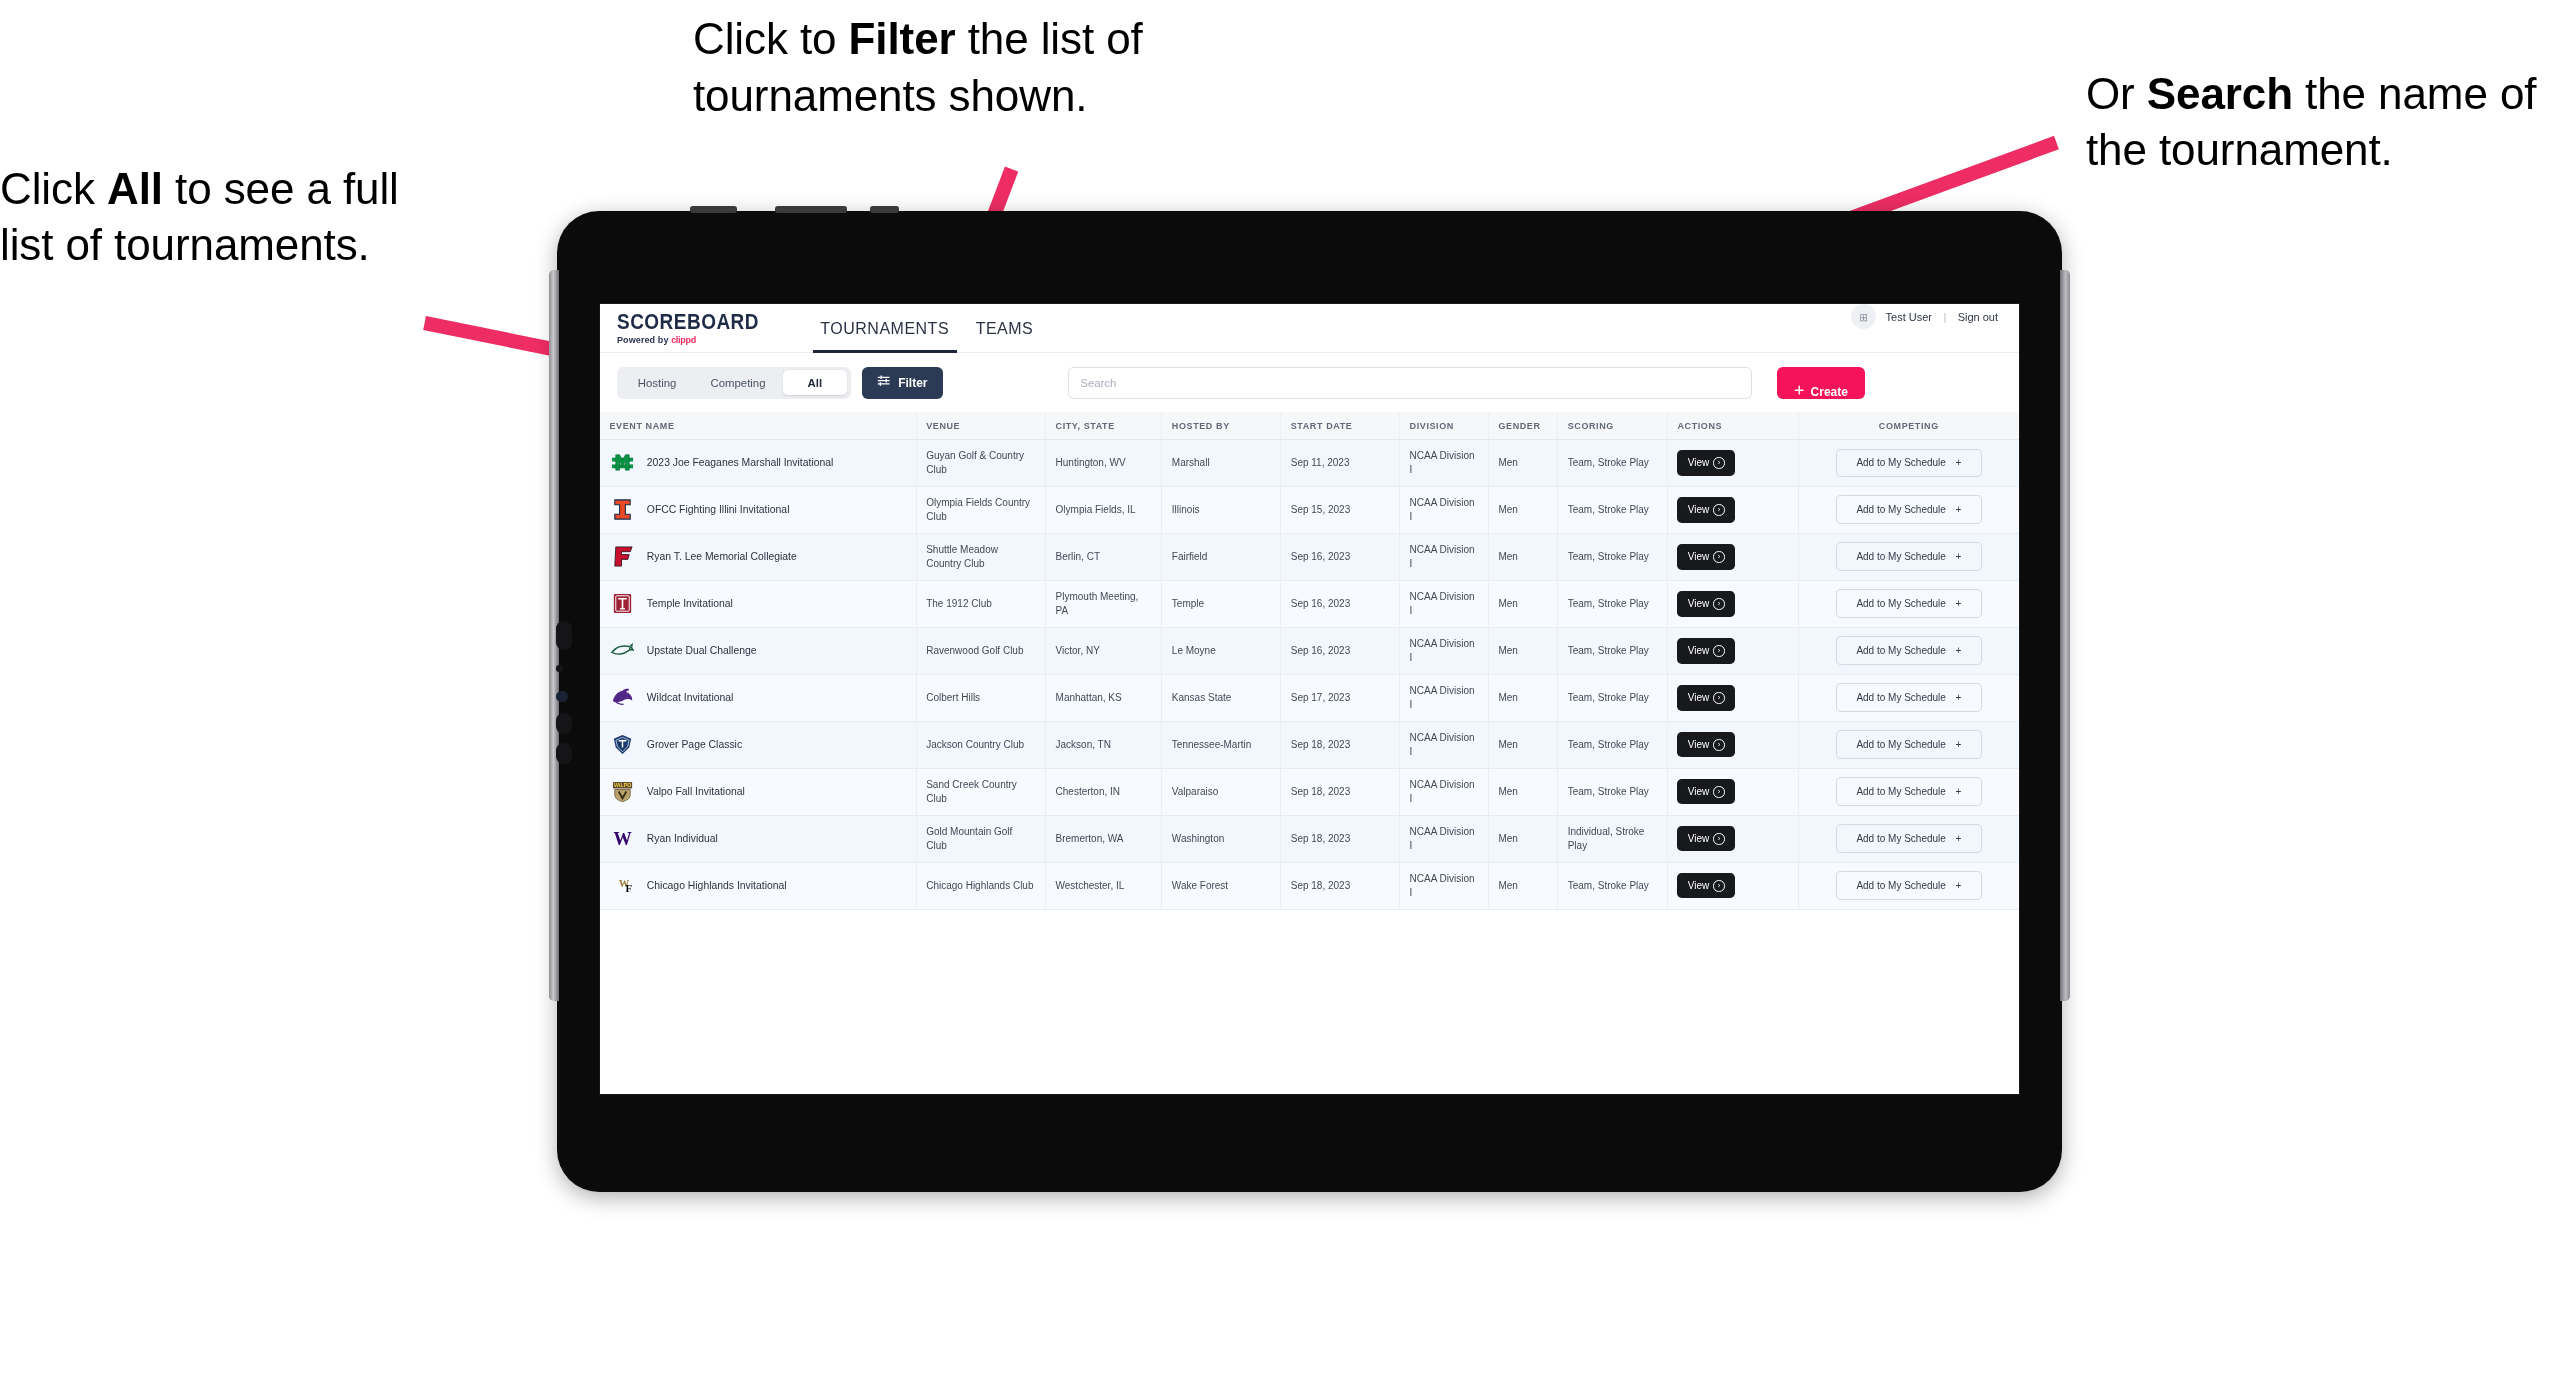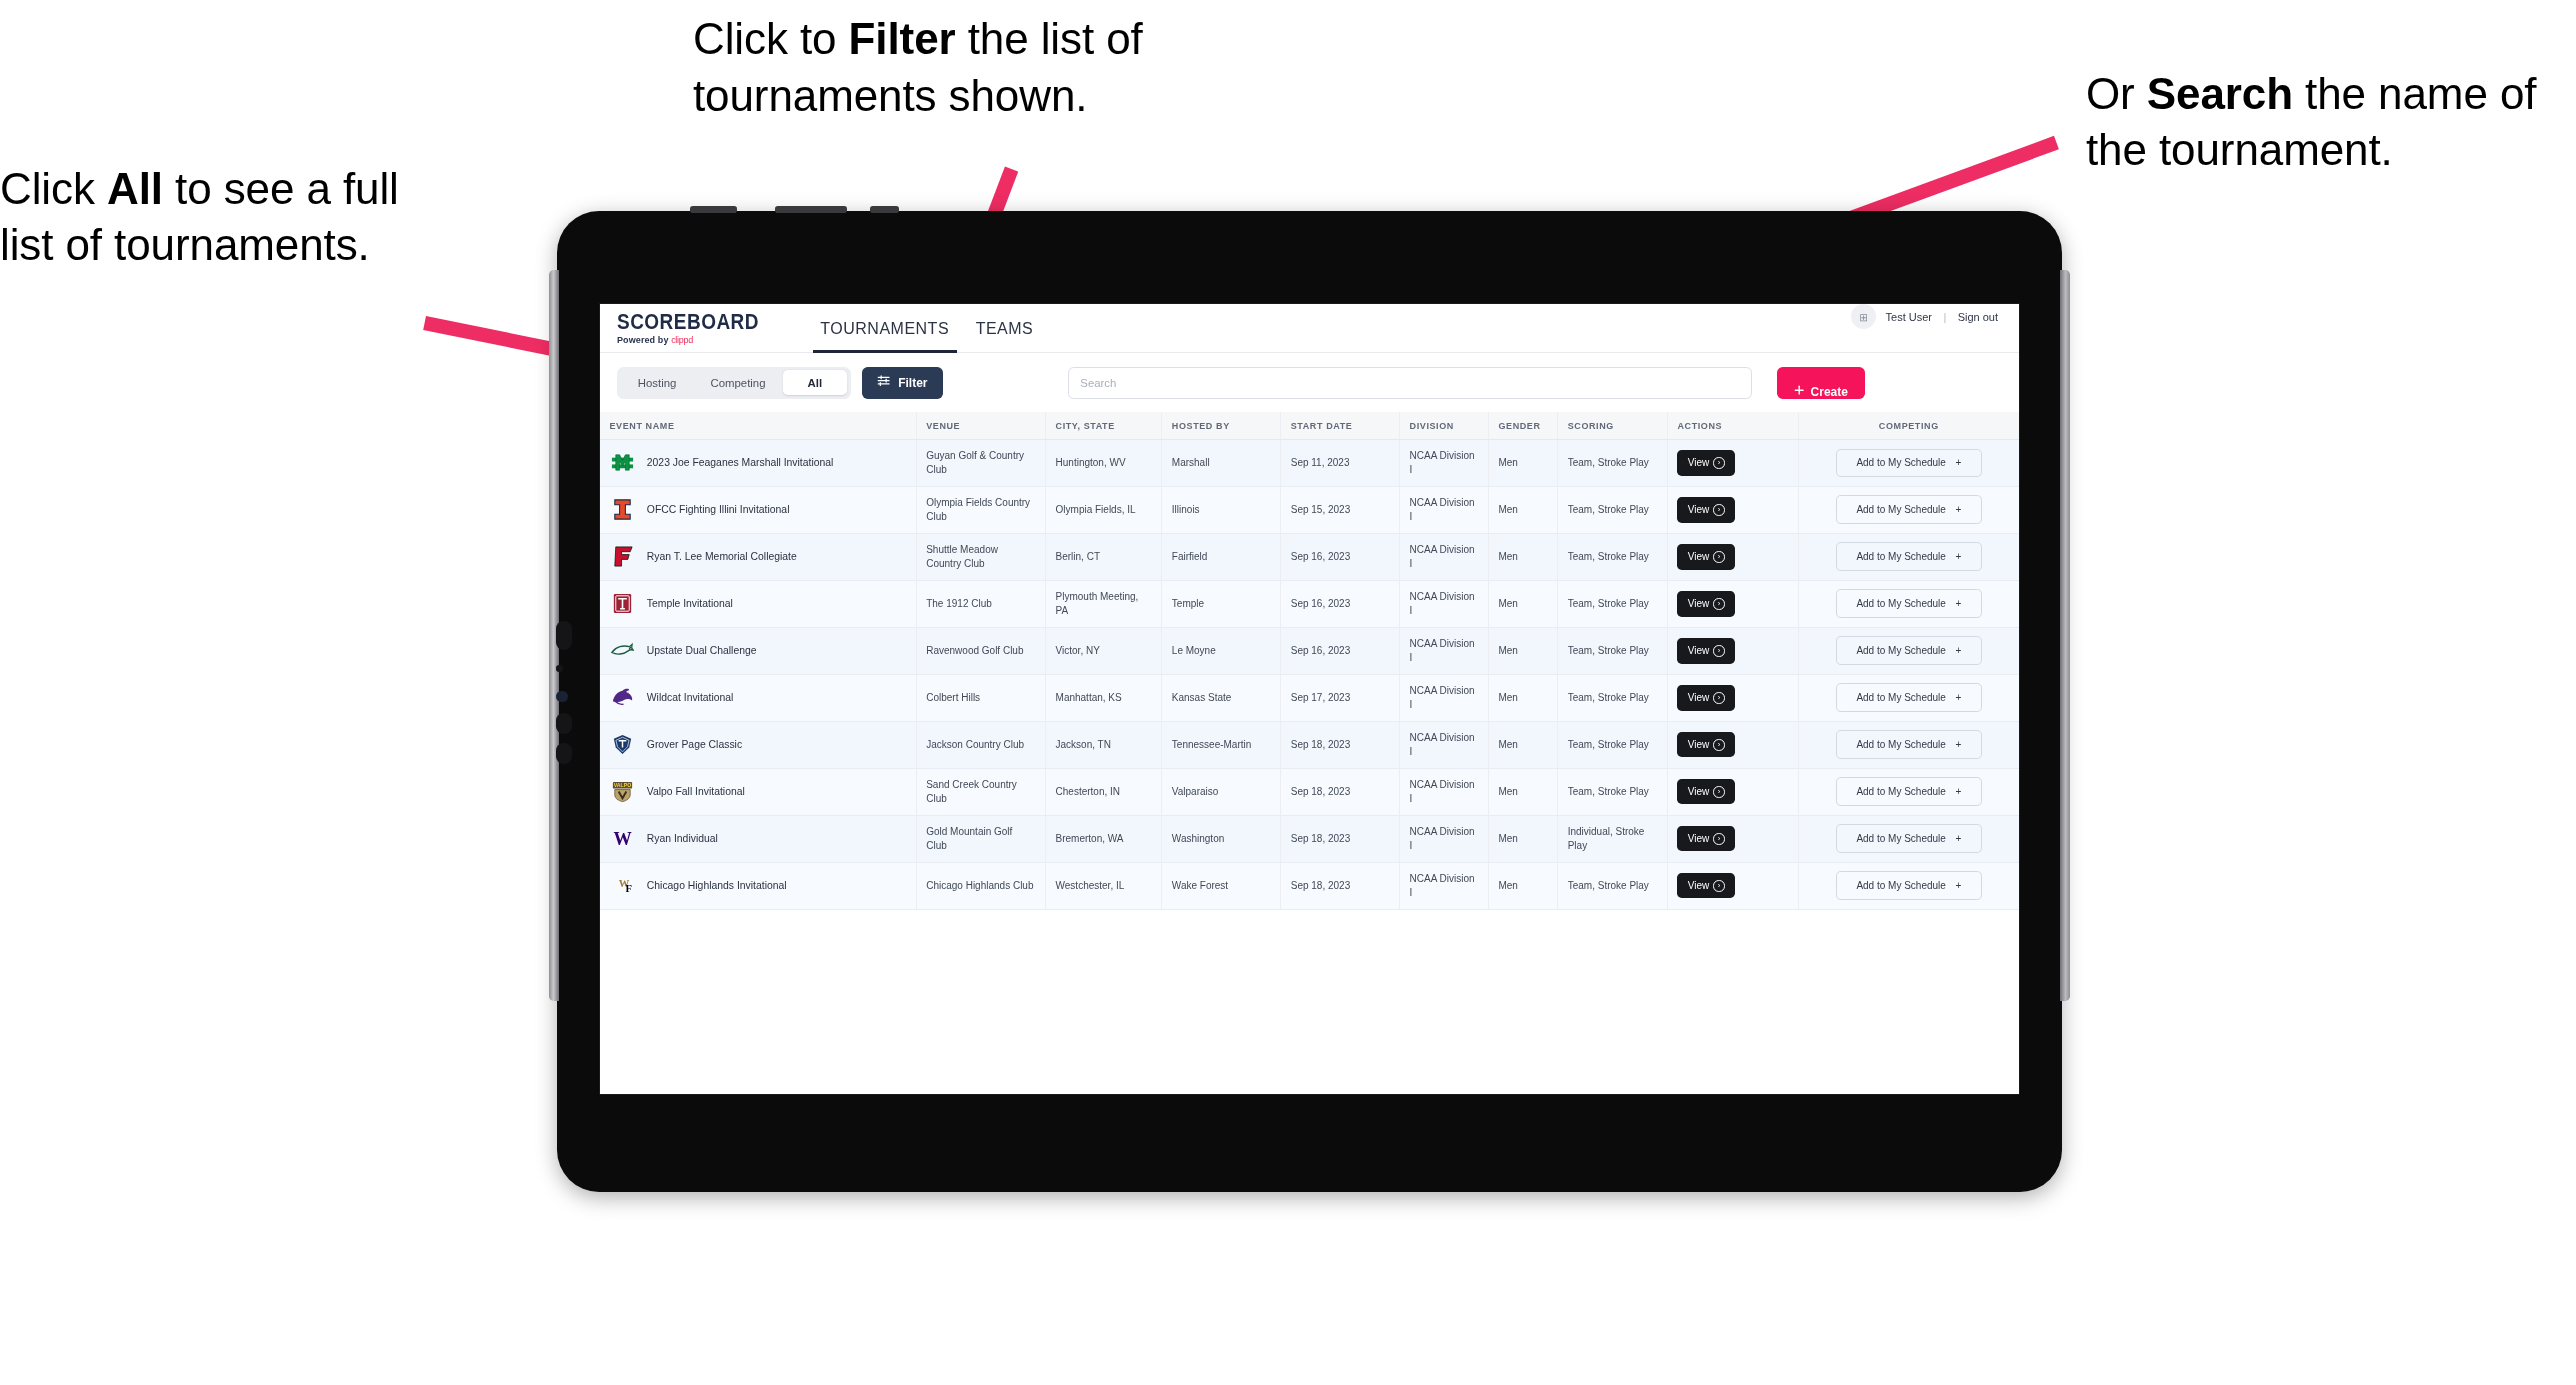--- a/index.html
+++ b/index.html
@@ -70,21 +70,21 @@
     gap: 43px;
   }
   .brand { padding: 5.7px 0 0 17px; width: 141px; }
   .brand-word {
     font-family:"Liberation Sans", sans-serif;
     font-weight:700; font-size:20px; letter-spacing:0.5px;
     color:#1f2b47; transform: scaleY(1.12) scaleX(.95); transform-origin: left top;
     line-height:1;
   }
   .brand-sub { font-size:9px; color:#2a3350; margin-top:5.7px; font-weight:600; letter-spacing:0.1px;}
-  .brand-sub i { font-style:normal; color:#ef2a5f; font-weight:400; letter-spacing:-0.3px;}
+  .brand-sub i { font-style:normal; color:#ef2a5f; font-weight:700; letter-spacing:-0.3px;}
   .navtabs { display:flex; align-items:center; margin-left:23px; gap:0; }
   .navtab {
     font-size:16px; letter-spacing:0.5px; color:#2c3345;
     padding: 0 13.3px; height:49px; display:flex; align-items:center;
     position:relative; cursor:pointer; font-weight:500;
   }
   .navtab.active::after {
     content:""; position:absolute; left:5.7px; right:5.7px; bottom:0; height:2.8px; background:#1d2739;
   }
   .userarea {

